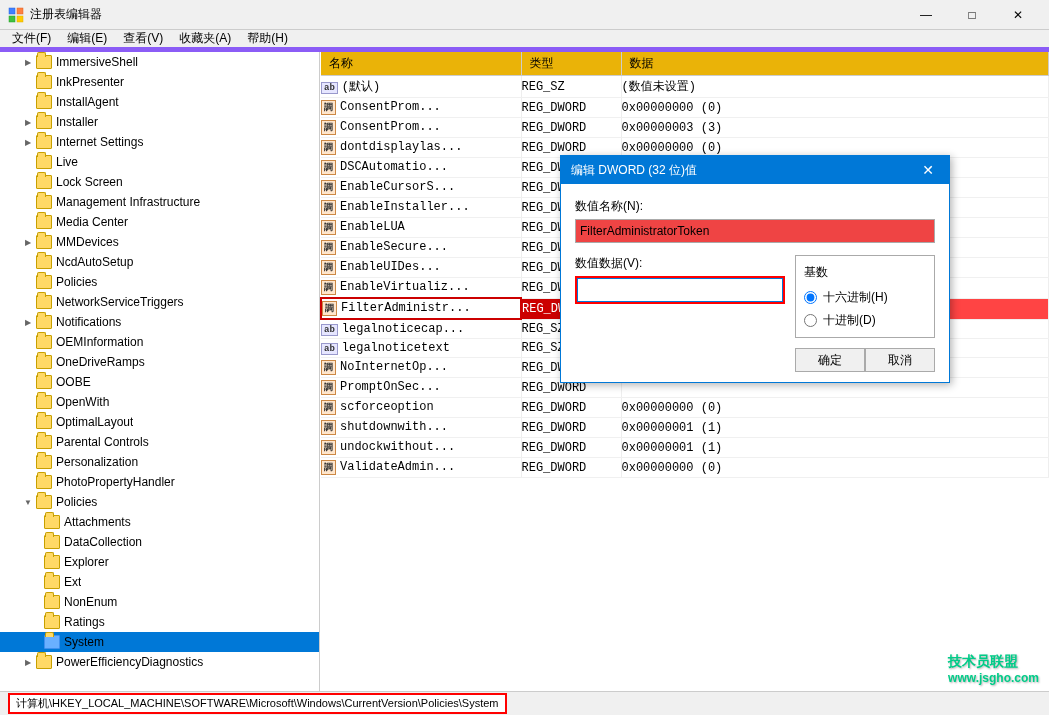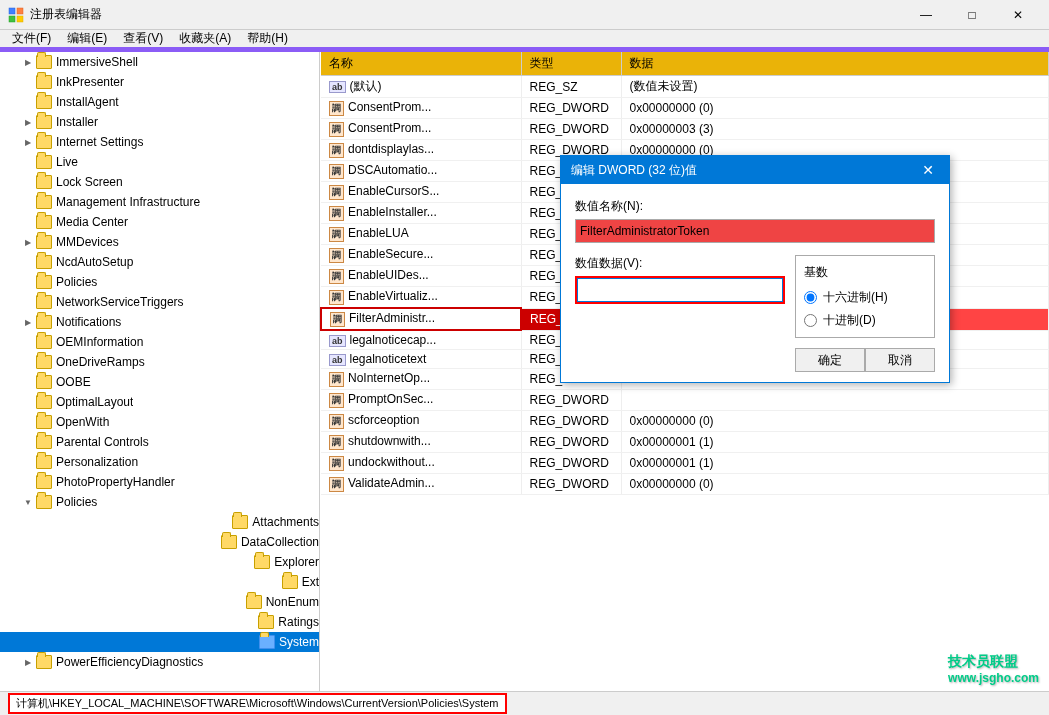--- a/index.html
+++ b/index.html
@@ -58,21 +58,21 @@
 
     .tree-item {
       display: flex;
       align-items: center;
       height: 20px;
       padding-left: 4px;
       cursor: pointer;
       white-space: nowrap;
       font-size: 12px;
     }
-    .tree-item.selected { background: #0078d7; color: #ffffff; }
+    .tree-item.selected { background: #0078d7; color: #000000; }
 
     .tree-arrow {
       width: 16px;
       height: 16px;
       display: flex;
       align-items: center;
       justify-content: center;
       font-size: 8px;
       color: #666;
     }
@@ -122,24 +122,25 @@
       border-bottom: 1px solid #ccc;
       border-right: 1px solid #ccc;
       padding: 3px 8px;
       text-align: left;
       font-weight: normal;
       position: sticky;
       top: 0;
       margin-left: 23px;
     }
     .reg-table td {
-      padding: 2px 8px;
+      padding: 2px 0;
       border-bottom: 1px solid #f0f0f0;
       border-right: 1px solid #eee;
       white-space: nowrap;
+      font-family: Liberation Mono, monospace;
     }
     .reg-table tr.highlighted td { background: #ff4444; color: white; }
 
     .reg-icon {
       display: inline-flex;
       align-items: center;
       margin-right: 4px;
     }
     .reg-icon-ab {
       background: #e6e6ff;
@@ -295,21 +296,21 @@
       font-size: 12px;
     }
 
     
     ::-webkit-scrollbar { width: 8px; height: 8px; }
     ::-webkit-scrollbar-track { background: #f0f0f0; }
     ::-webkit-scrollbar-thumb { background: #c0c0c0; border: 1px solid #a0a0a0; }
 
     
     .indent-1 { padding-left: 20px; }
-    .indent-2 { padding-left: 36px; justify-content: flex-end; }
+    .indent-2 { padding-left: 28px; }
   </style>
 </head>
 <body>
 
 <div class="title-bar">
   <div class="title-bar-icon">
     <svg width="16" height="16" viewBox="0 0 16 16">
       <rect x="1" y="1" width="6" height="6" fill="#4080ff" stroke="#2060dd" stroke-width="0.5"></rect>
       <rect x="9" y="1" width="6" height="6" fill="#ff8040" stroke="#dd6020" stroke-width="0.5"></rect>
       <rect x="1" y="9" width="6" height="6" fill="#40c040" stroke="#20a020" stroke-width="0.5"></rect>
@@ -417,26 +418,26 @@
       <span class="tree-label">OneDriveRamps</span>
     </div>
     <div class="tree-item indent-1">
       <span class="tree-arrow empty"></span>
       <span class="folder-icon"></span>
       <span class="tree-label">OOBE</span>
     </div>
     <div class="tree-item indent-1">
       <span class="tree-arrow empty"></span>
       <span class="folder-icon"></span>
+      <span class="tree-label">OpenWith</span>
+    </div>
+    <div class="tree-item indent-1">
+      <span class="tree-arrow empty"></span>
+      <span class="folder-icon"></span>
       <span class="tree-label">OptimalLayout</span>
-    </div>
-    <div class="tree-item indent-1">
-      <span class="tree-arrow empty"></span>
-      <span class="folder-icon"></span>
-      <span class="tree-label">OpenWith</span>
     </div>
     <div class="tree-item indent-1">
       <span class="tree-arrow empty"></span>
       <span class="folder-icon"></span>
       <span class="tree-label">Parental Controls</span>
     </div>
     <div class="tree-item indent-1">
       <span class="tree-arrow empty"></span>
       <span class="folder-icon"></span>
       <span class="tree-label">Personalization</span>

